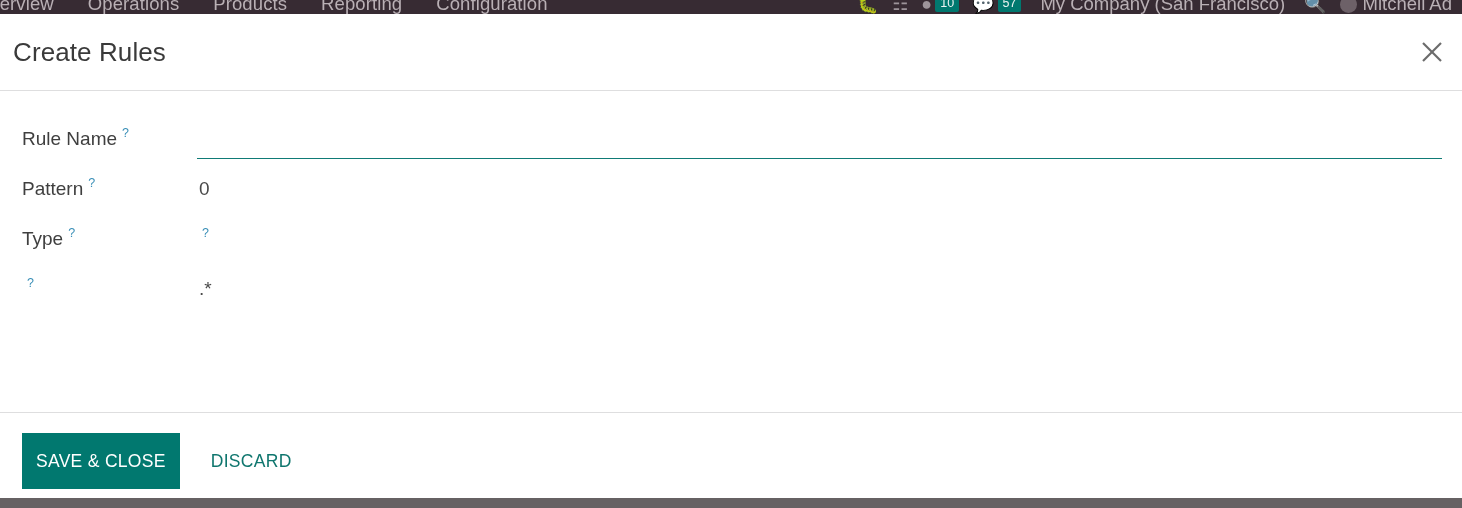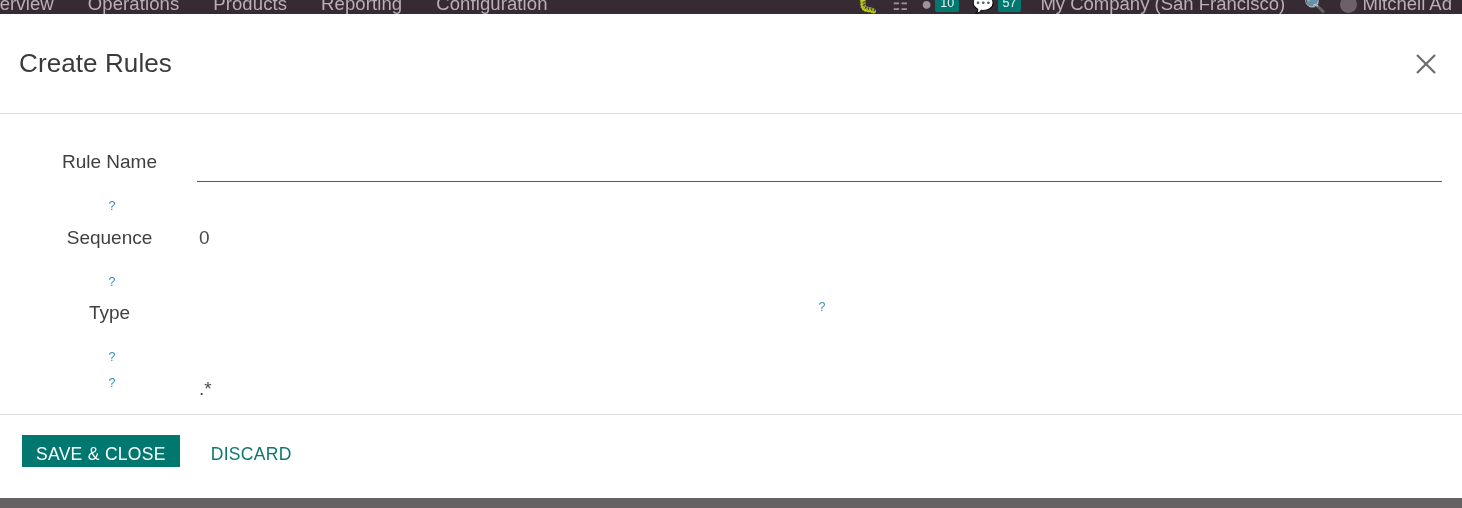--- a/index.html
+++ b/index.html
@@ -102,25 +102,25 @@
     left: 0;
     width: 1462px;
     height: 480px;
     background: #ffffff;
     box-sizing: border-box;
     z-index: 5;
     display: flex;
     flex-direction: column;
   }
   .dialog-header {
-    height: 100px;
+    height: 77px;
     border-bottom: 1px solid #dededf;
     display: flex;
     align-items: center;
-    padding: 0 19px;
+    padding: 0 13px;
     box-sizing: border-box;
     flex: 0 0 auto;
   }
   .dialog-title {
     font-size: 26px;
     color: #3a3a3a;
     font-weight: normal;
     letter-spacing: .1px;
   }
   .close-btn {
@@ -149,22 +149,21 @@
     grid-template-columns: 175px 1fr;
     row-gap: 0;
     align-items: start;
   }
   .field-label {
     font-size: 19px;
     color: #3f3f3f;
     line-height: 50px;
     white-space: nowrap;
     display: flex;
-    align-items: center;
-    flex-direction: column;
+    align-items: flex-start;
   }
   .field-label .lbl-text { line-height: 50px; }
   .help-mark {
     color: #3a8fb7;
     font-size: 12.5px;
     margin-left: 5px;
     line-height: 1;
     margin-top: 13px;
     cursor: pointer;
   }
@@ -204,21 +203,21 @@
     gap: 5px;
     height: 82px;
   }
   .btn {
     font-family: "Liberation Sans", sans-serif;
     font-size: 17.5px;
     letter-spacing: .3px;
     border: none;
     cursor: pointer;
     padding: 0 14px;
-    height: 32px;
+    height: 56px;
     line-height: 39px;
     white-space: nowrap;
   }
   .btn-primary {
     background: #01786f;
     color: #ffffff;
   }
   .btn-link {
     background: transparent;
     color: #0f766e;
@@ -283,21 +282,21 @@
 
       <div class="field-label">
         <span class="lbl-text">Rule Name</span>
         <span class="help-mark">?</span>
       </div>
       <div class="field-value">
         <input class="rule-name-input" type="text" placeholder="" style="">
       </div>
 
       <div class="field-label">
-        <span class="lbl-text">Sequence</span>
+        <span class="lbl-text">Pattern</span>
         <span class="help-mark">?</span>
       </div>
       <div class="field-value">
         <span class="value-text">0</span>
       </div>
 
       <div class="field-label">
         <span class="lbl-text">Type</span>
         <span class="help-mark">?</span>
       </div>

